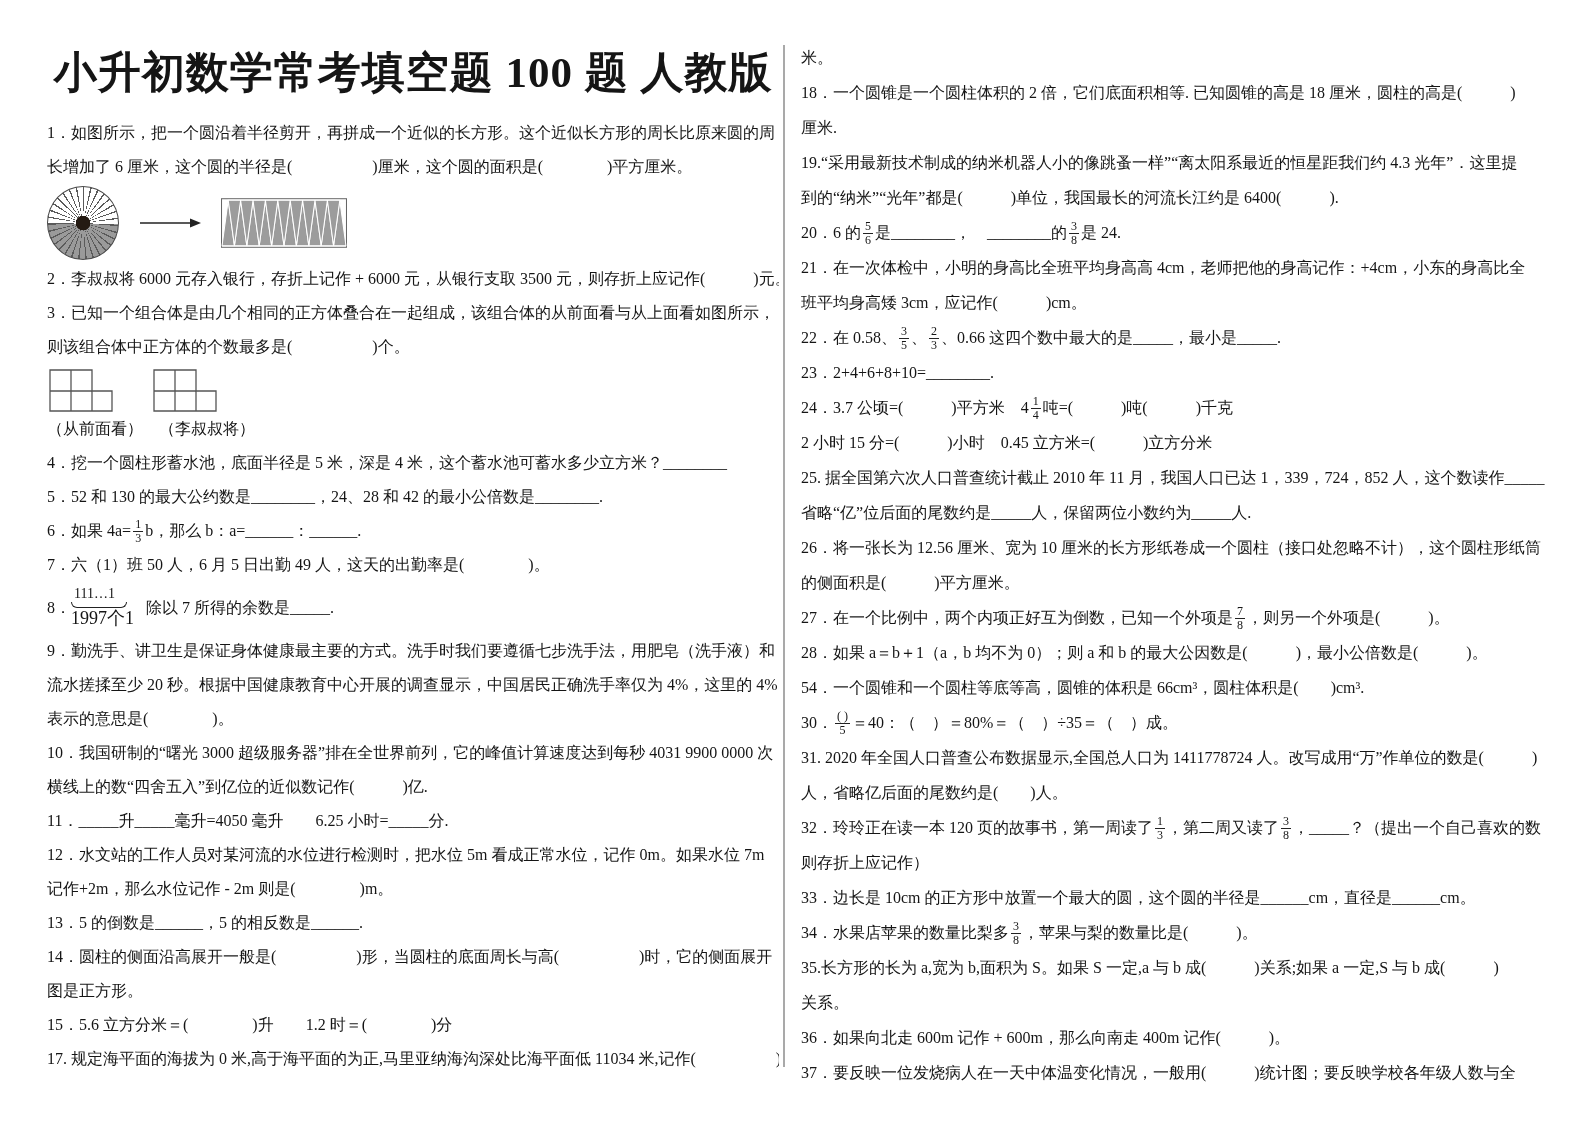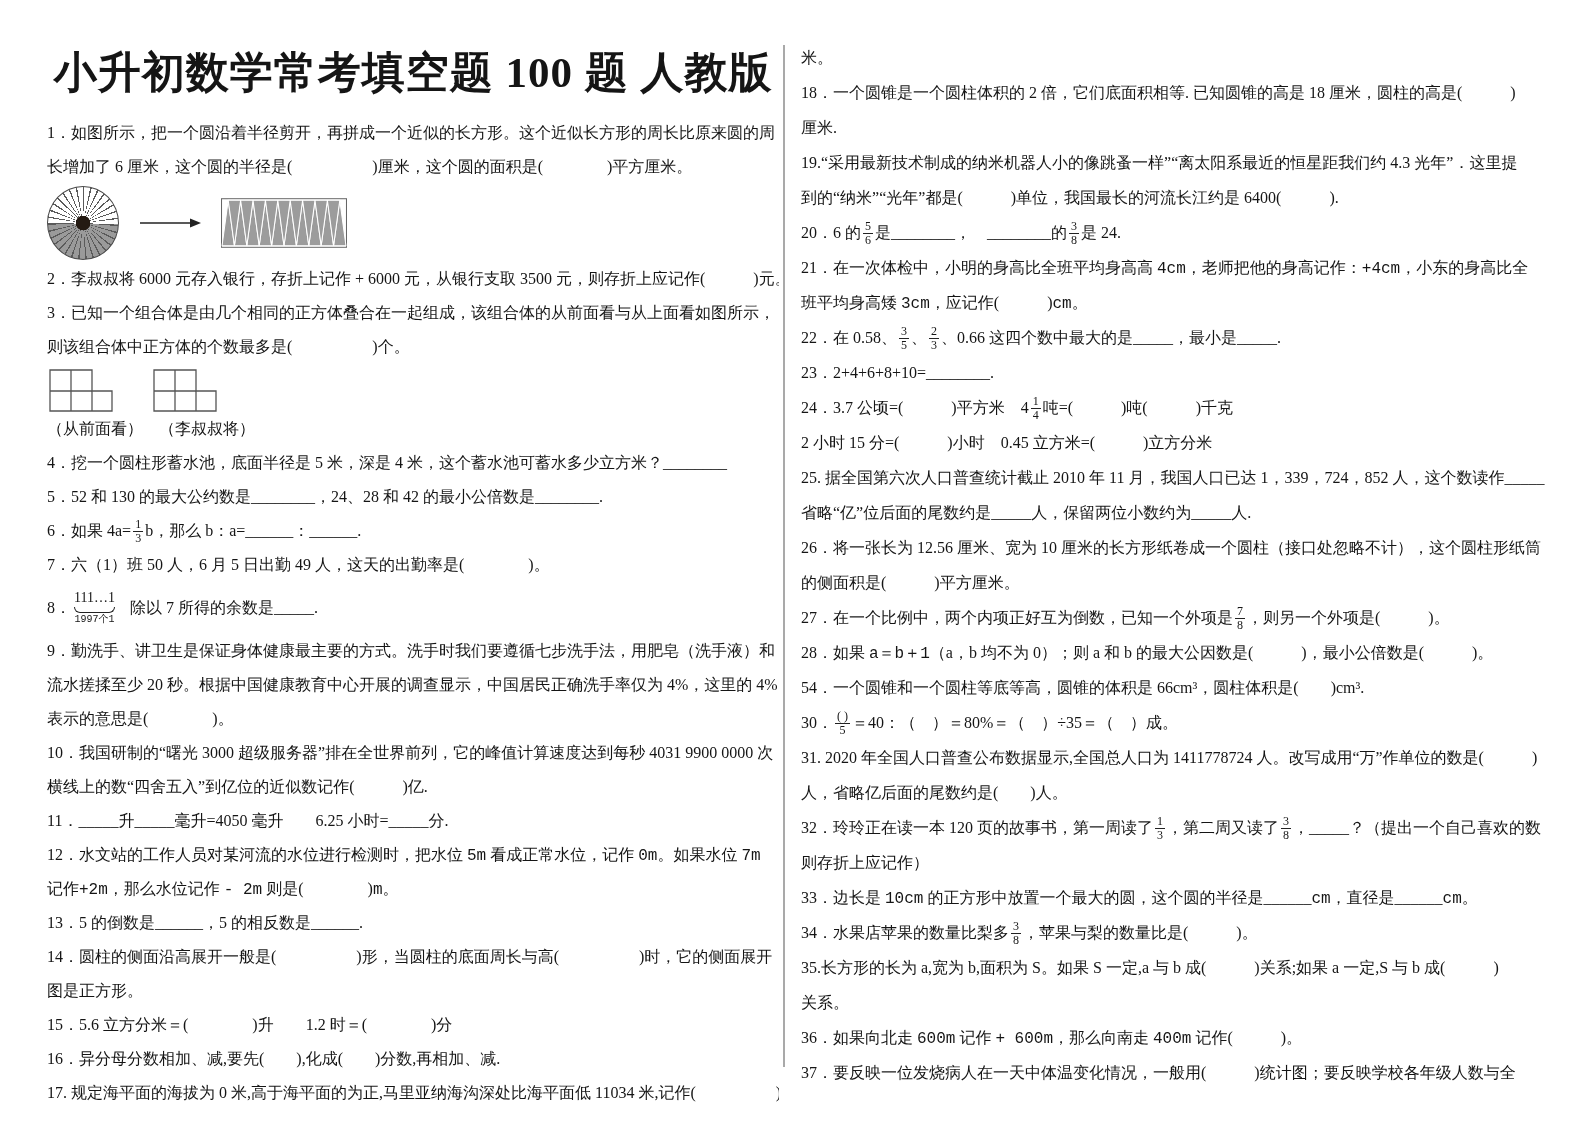--- a/index.html
+++ b/index.html
@@ -13,36 +13,36 @@
   .col{position:absolute;top:0;overflow:hidden;}
   .col-left{left:47px;width:732px;top:38px;}
   .col-right{left:801px;width:750px;top:40px;}
   .title{
     font-size:43px;font-weight:900;text-align:center;letter-spacing:1px;
     line-height:62px;height:62px;margin:4px 0 12px 0;white-space:nowrap;
   }
   .col-left .line{font-size:16px;line-height:34px;height:34px;white-space:nowrap;}
   .col-right .line{font-size:16px;line-height:35px;height:35px;white-space:nowrap;}
   .col-left .line.xtall{height:52px;line-height:52px;}
-  .sans{font-family:Liberation Mono, monospace;}
+  .sans{font-family:Liberation Serif, serif;}
   
   .frac{
     display:inline-flex;flex-direction:column;align-items:center;justify-content:center;
     vertical-align:middle;line-height:1.05;font-size:12px;margin:0 2px;position:relative;top:-1px;
   }
   .frac .fn{border-bottom:1px solid #222;padding:0 2px 0px;}
   .frac .fd{padding-top:0px;}
   
   .brace{
-    display:inline-flex;flex-direction:column;align-items:center;
+    display:inline-flex;flex-direction:column;align-items:flex-start;
     vertical-align:middle;line-height:1.1;font-size:14px;margin-right:12px;position:relative;top:-2px;
   }
   .brace .bt{padding:0 3px;}
   .brace .bc{width:85%;height:5px;border:1px solid #222;border-top:none;border-radius:0 0 7px 7px;margin-top:1px;}
-  .brace .bb{font-size:10px;padding-top:1px;font-family:Liberation Mono, monospace;}
+  .brace .bb{font-size:18px;padding-top:1px;}
   
   .figrow{display:flex;align-items:center;gap:20px;height:78px;margin:0;}
   .fan{
     width:72px;height:74px;border-radius:50%;border:1.5px solid #4a4a4a;box-sizing:border-box;
     background:
       radial-gradient(circle at 50% 50%, #241a12 0 7px, rgba(0,0,0,0) 7.5px),
       repeating-conic-gradient(#5a5a5a 0deg 2.4deg, rgba(0,0,0,0) 2.4deg 11.6deg),
       linear-gradient(#ffffff 0 52%, #9a9a9a 52% 100%);
   }
   .figrow svg{display:block;}
@@ -106,21 +106,20 @@
       <div class="line">表示的意思是(　　　　)。</div>
       <div class="line">10．我国研制的“曙光 3000 超级服务器”排在全世界前列，它的峰值计算速度达到每秒 4031 9900 0000 次，</div>
       <div class="line">横线上的数“四舍五入”到亿位的近似数记作(　　　)亿.</div>
       <div class="line">11．_____升_____毫升=4050 毫升　　6.25 小时=_____分.</div>
       <div class="line">12．水文站的工作人员对某河流的水位进行检测时，把水位 <span class="sans">5m</span> 看成正常水位，记作 <span class="sans">0m</span>。如果水位 <span class="sans">7m</span></div>
       <div class="line">记作<span class="sans">+2m</span>，那么水位记作 <span class="sans">- 2m</span> 则是(　　　　)<span class="sans">m</span>。</div>
       <div class="line">13．5 的倒数是______，5 的相反数是______.</div>
       <div class="line">14．圆柱的侧面沿高展开一般是(　　　　　)形，当圆柱的底面周长与高(　　　　　)时，它的侧面展开</div>
       <div class="line">图是正方形。</div>
       <div class="line">15．5.6 立方分米＝(　　　　)升　　1.2 时＝(　　　　)分</div>
-      <div class="line">16．异分母分数相加、减,要先(　　),化成(　　)分数,再相加、减.</div>
       <div class="line">17. 规定海平面的海拔为 0 米,高于海平面的为正,马里亚纳海沟深处比海平面低 11034 米,记作(　　　　　)</div>
     </div>
 
   <div class="col col-right">
       <div class="line">米。</div>
       <div class="line">18．一个圆锥是一个圆柱体积的 2 倍，它们底面积相等. 已知圆锥的高是 18 厘米，圆柱的高是(　　　)</div>
       <div class="line">厘米.</div>
       <div class="line">19.“采用最新技术制成的纳米机器人小的像跳蚤一样”“离太阳系最近的恒星距我们约 4.3 光年”．这里提</div>
       <div class="line">到的“纳米”“光年”都是(　　　)单位，我国最长的河流长江约是 6400(　　　).</div>
       <div class="line">20．6 的<span class="frac">

